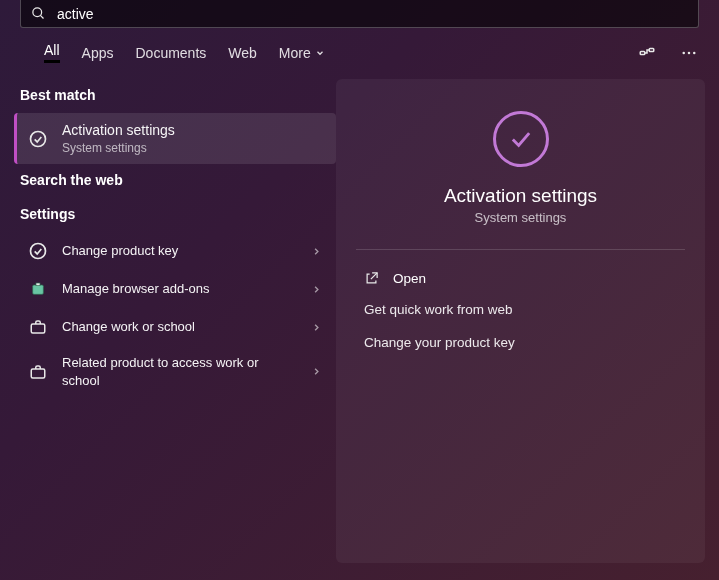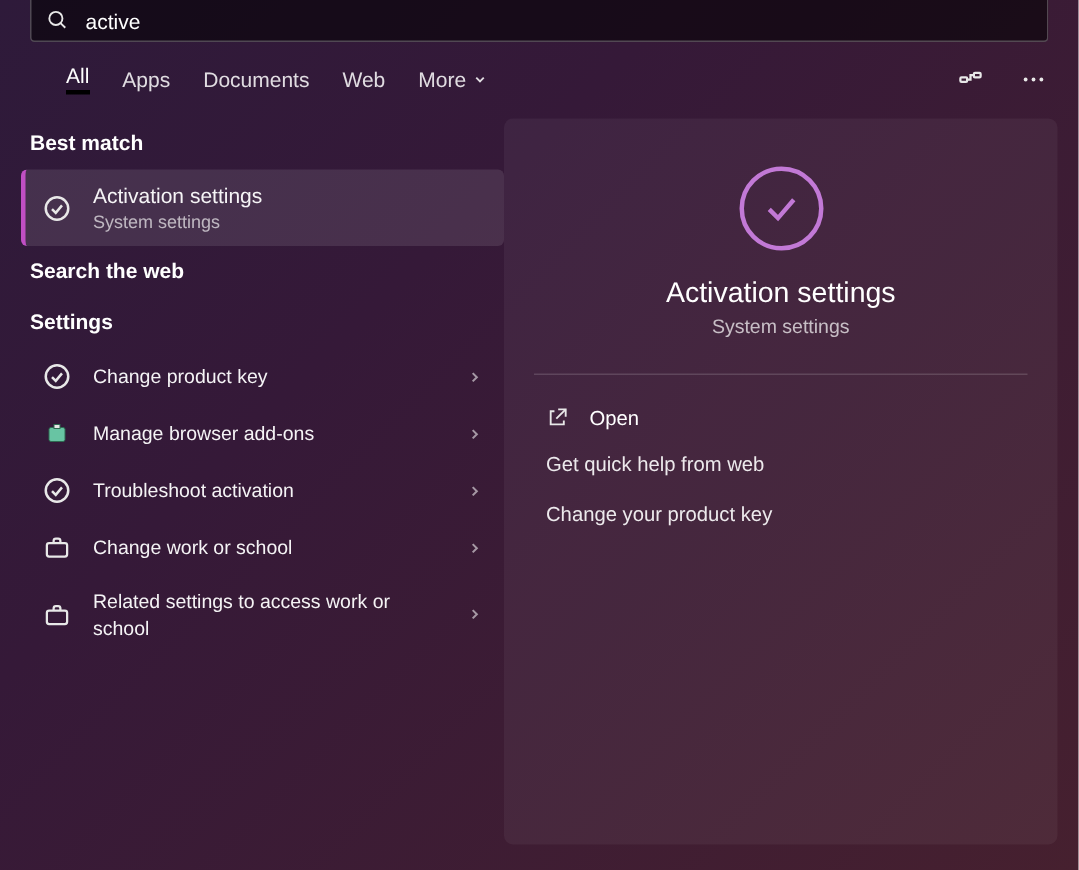--- a/index.html
+++ b/index.html
@@ -194,54 +194,40 @@
           </span>
           <span class="txt">Manage browser add-ons</span>
           <span class="chev">
             <svg width="11" height="11" viewBox="0 0 24 24" fill="none" stroke="currentColor" stroke-width="3">
               <polyline points="9 6 15 12 9 18"></polyline>
             </svg>
           </span>
         </div>
         <div class="result-item">
           <span class="ico">
-            <svg width="20" height="20" viewBox="0 0 24 24" fill="none" stroke="#e8e8e8" stroke-width="2">
-              <circle cx="12" cy="12" r="9"></circle>
-              <polyline points="8 12.5 11 15.5 16 9.5"></polyline>
-            </svg>
-          </span>
-          <span class="txt">Troubleshoot activation</span>
-          <span class="chev">
-            <svg width="11" height="11" viewBox="0 0 24 24" fill="none" stroke="currentColor" stroke-width="3">
-              <polyline points="9 6 15 12 9 18"></polyline>
-            </svg>
-          </span>
-        </div>
-        <div class="result-item">
-          <span class="ico">
             <svg width="18" height="18" viewBox="0 0 24 24" fill="none" stroke="#e8e8e8" stroke-width="2">
               <rect x="3" y="8" width="18" height="12" rx="2"></rect>
               <path d="M9 8V6a2 2 0 0 1 2-2h2a2 2 0 0 1 2 2v2"></path>
             </svg>
           </span>
           <span class="txt">Change work or school</span>
           <span class="chev">
             <svg width="11" height="11" viewBox="0 0 24 24" fill="none" stroke="currentColor" stroke-width="3">
               <polyline points="9 6 15 12 9 18"></polyline>
             </svg>
           </span>
         </div>
         <div class="result-item">
           <span class="ico">
             <svg width="18" height="18" viewBox="0 0 24 24" fill="none" stroke="#e8e8e8" stroke-width="2">
               <rect x="3" y="8" width="18" height="12" rx="2"></rect>
               <path d="M9 8V6a2 2 0 0 1 2-2h2a2 2 0 0 1 2 2v2"></path>
             </svg>
           </span>
-          <span class="txt">Related settings to access work or school</span>
+          <span class="txt">Related product to access work or school</span>
           <span class="chev">
             <svg width="11" height="11" viewBox="0 0 24 24" fill="none" stroke="currentColor" stroke-width="3">
               <polyline points="9 6 15 12 9 18"></polyline>
             </svg>
           </span>
         </div>
       </div>
 
   </div>
 
@@ -259,16 +245,16 @@
       <span>
         <svg width="15" height="15" viewBox="0 0 24 24" fill="none" stroke="#e8e8e8" stroke-width="2">
             <path d="M9 5H5v14h14v-4"></path>
             <path d="M13 3h8v8"></path>
             <path d="M21 3L11 13"></path>
           </svg>
       </span>
       <span>Open</span>
     </div>
 
-    <div class="right-link">Get quick help from web</div>
+    <div class="right-link">Get quick work from web</div>
     <div class="right-link">Change your product key</div>
   </div>
 </div>
 
 </body></html>

